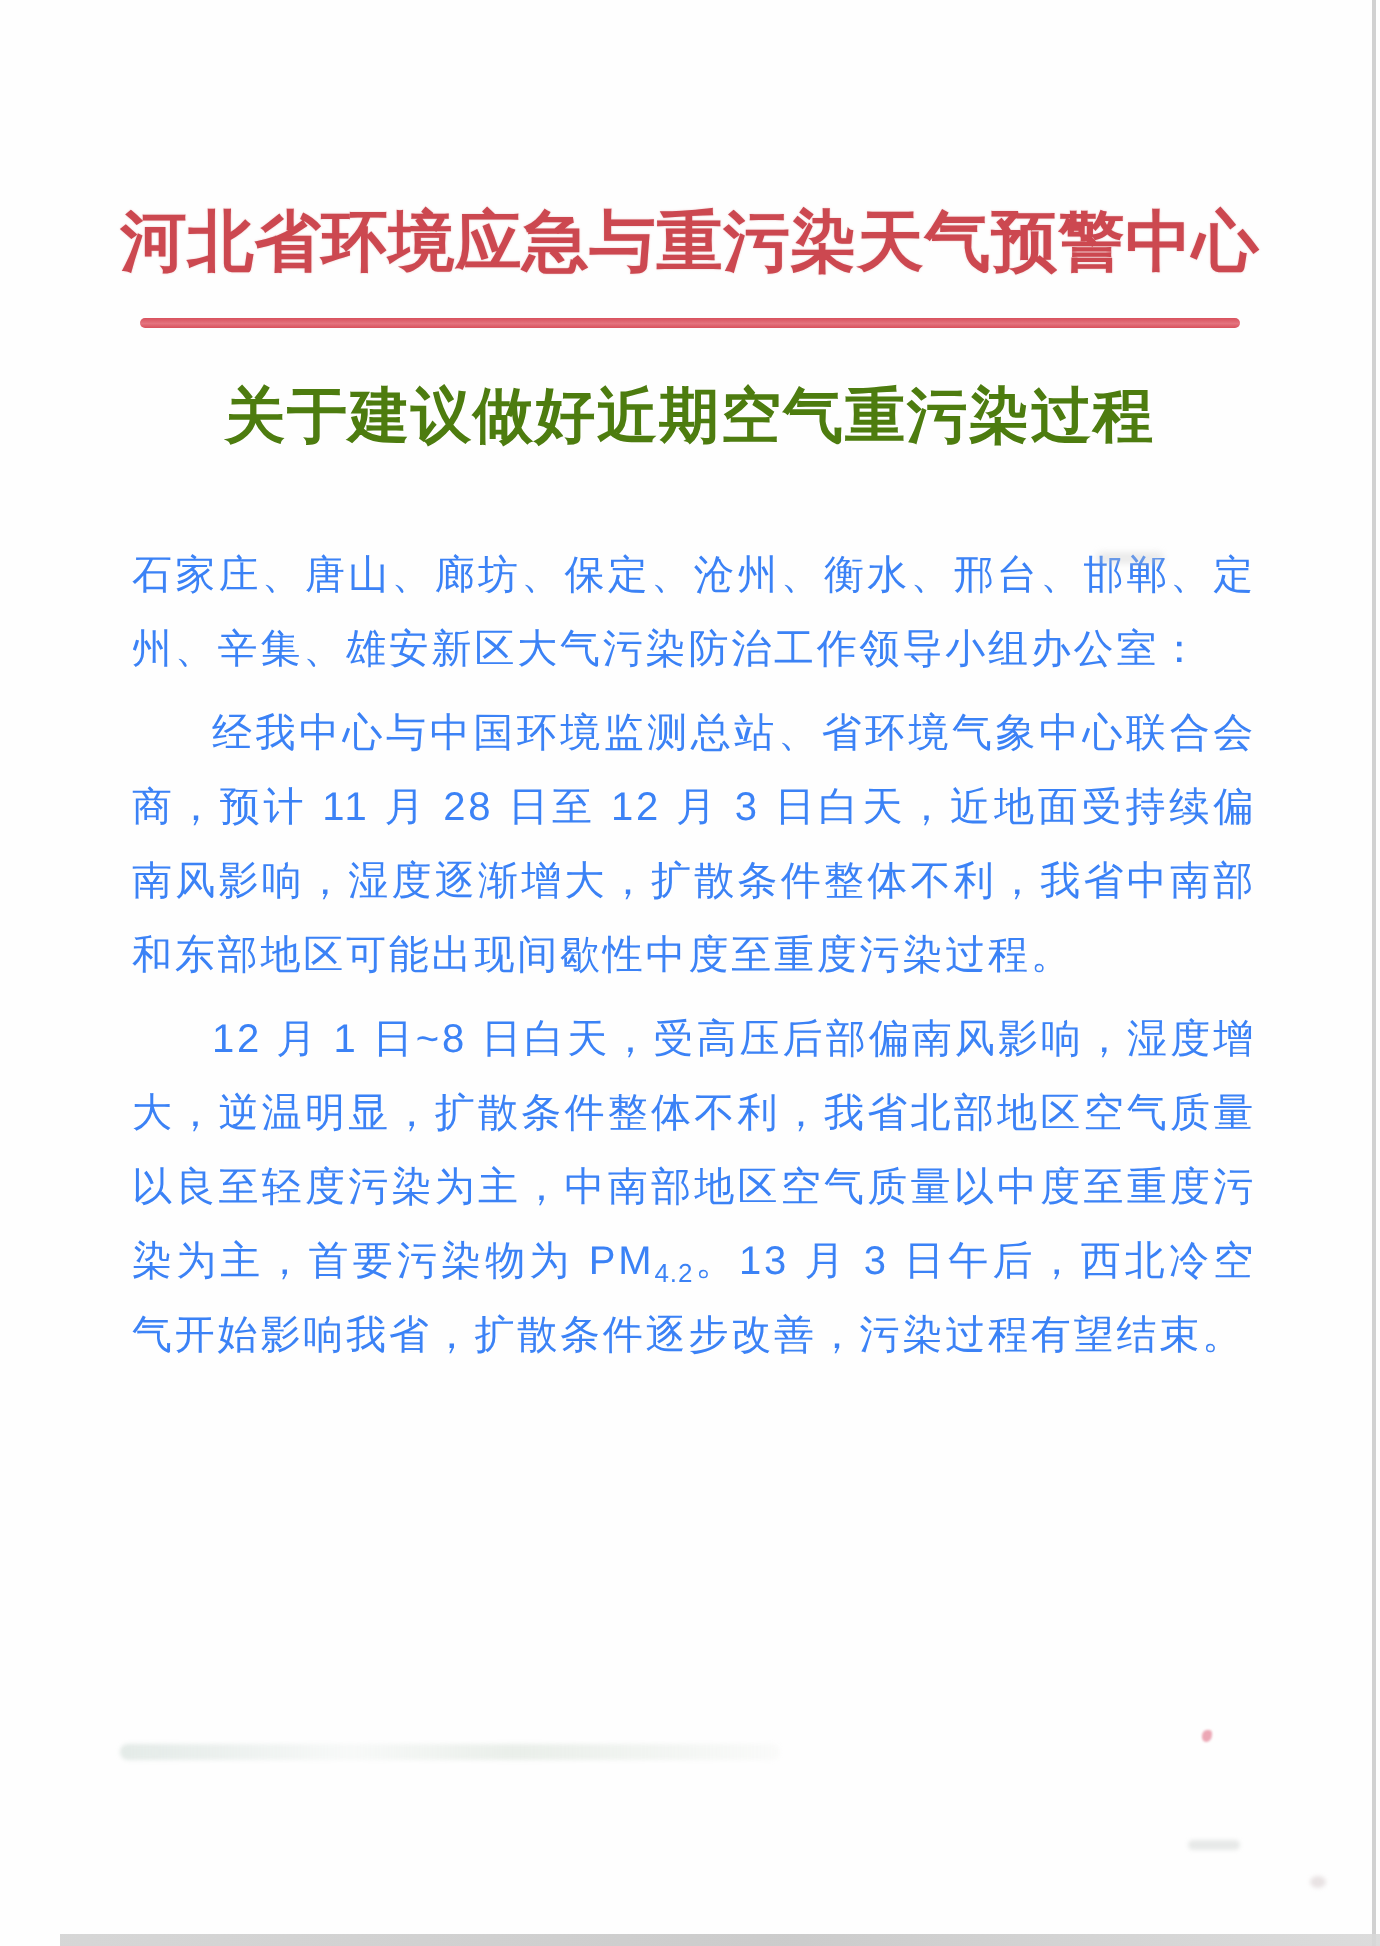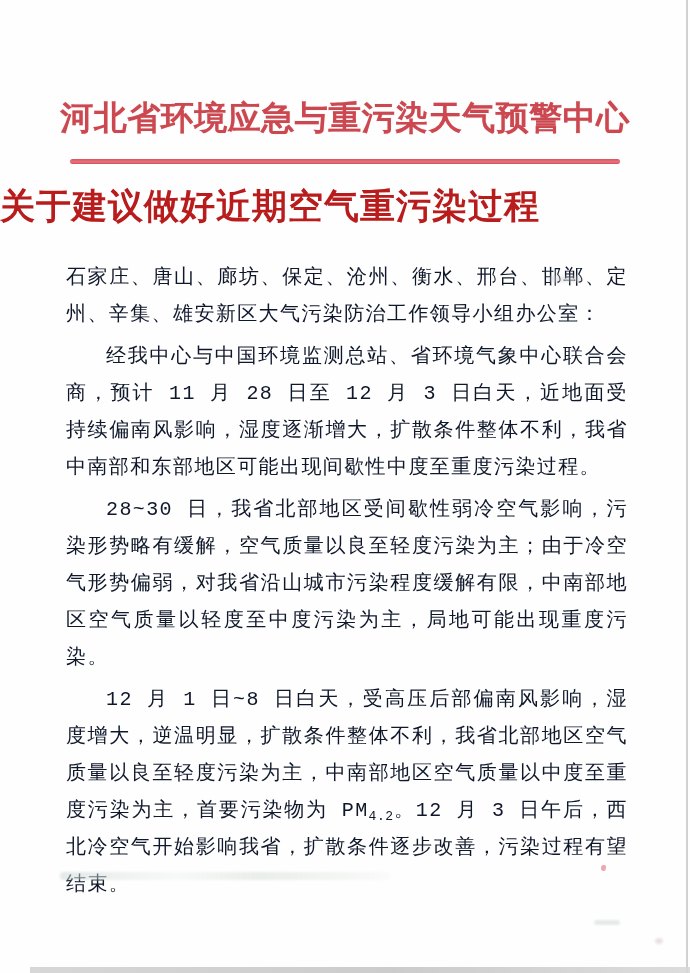--- a/index.html
+++ b/index.html
@@ -7,21 +7,21 @@
     padding: 0;
     background: #ffffff;
   }
   .page {
     position: relative;
     width: 690px;
     height: 973px;
     margin: 0 auto;
     background: #fefefe;
     overflow: hidden;
-    font-family: Liberation Mono, monospace;
+    font-family: Liberation Sans, sans-serif;
   }
   
   .letterhead {
     margin: 0;
     padding-top: 98px;
     text-align: center;
     font-size: 33px;
     line-height: 46px;
     font-weight: bold;
     letter-spacing: 0.5px;
@@ -34,34 +34,34 @@
     margin: 15px 70px 0 70px;
     border-radius: 3px;
     background: linear-gradient(to bottom,
       var(--rule-red, #d8515d) 0%,
       #e4737e 55%,
       var(--rule-red, #d8515d) 100%);
   }
   
   .doc-title {
     margin: 26px 0 0 0;
-    text-align: left;
-    font-size: 35px;
+    text-align: center;
+    font-size: 30px;
     line-height: 38px;
     font-weight: bold;
     letter-spacing: 1px;
-    color: #b91c1c;
+    color: #4d7c0f;
   }
   
   .body-text {
-    margin: 31px 62px 0 66px;
+    margin: 42px 62px 0 66px;
     font-size: 20px;
     line-height: 37px;
     letter-spacing: 1.4px;
-    color: #0f172a;
+    color: #3b82f6;
     text-align: justify;
   }
   .body-text p {
     margin: 0 0 5px 0;
   }
   .body-text p.indent {
     text-indent: 2em;
   }
   sub.pm-sub {
     font-size: 13px;
@@ -155,23 +155,22 @@
   <h2 class="doc-title">
     <span>关于建议做好近期空气重污染过程</span><br>
   </h2>
 
   <div class="body-text">
 
     <p>石家庄、唐山、廊坊、保定、沧州、衡水、邢台、邯郸、定州、辛集、雄安新区大气污染防治工作领导小组办公室：</p>
 
     <p class="indent">经我中心与中国环境监测总站、省环境气象中心联合会商，预计 11 月 28 日至 12 月 3 日白天，近地面受持续偏南风影响，湿度逐渐增大，扩散条件整体不利，我省中南部和东部地区可能出现间歇性中度至重度污染过程。</p>
 
-    <p class="indent">28~30 日，我省北部地区受间歇性弱冷空气影响，污染形势略有缓解，空气质量以良至轻度污染为主；由于冷空气形势偏弱，对我省沿山城市污染程度缓解有限，中南部地区空气质量以轻度至中度污染为主，局地可能出现重度污染。</p>
 
-    <p class="indent"><span>12 月 1 日~8 日白天，受高压后部偏南风影响，湿度增大，逆温明显，扩散条件整体不利，我省北部地区空气质量以良至轻度污染为主，中南部地区空气质量以中度至重度污染为主，首要污染物为 PM</span><sub class="pm-sub">4.2</sub><span>。12 月 3 日午后，西北冷空气开始影响我省，扩散条件逐步改善，污染过程有望结束。</span></p>
+    <p class="indent"><span>12 月 1 日~8 日白天，受高压后部偏南风影响，湿度增大，逆温明显，扩散条件整体不利，我省北部地区空气质量以良至轻度污染为主，中南部地区空气质量以中度至重度污染为主，首要污染物为 PM</span><sub class="pm-sub">4.2</sub><span>。13 月 3 日午后，西北冷空气开始影响我省，扩散条件逐步改善，污染过程有望结束。</span></p>
 
   </div>
 
   <div class="scan-smudge-title"></div>
   <div class="scan-smudge-row"></div>
   <div class="scan-speck-pink"></div>
   <div class="scan-speck-gray-1"></div>
   <div class="scan-speck-gray-2"></div>
   <div class="scan-edge-right"></div>
   <div class="scan-edge-bottom"></div>

